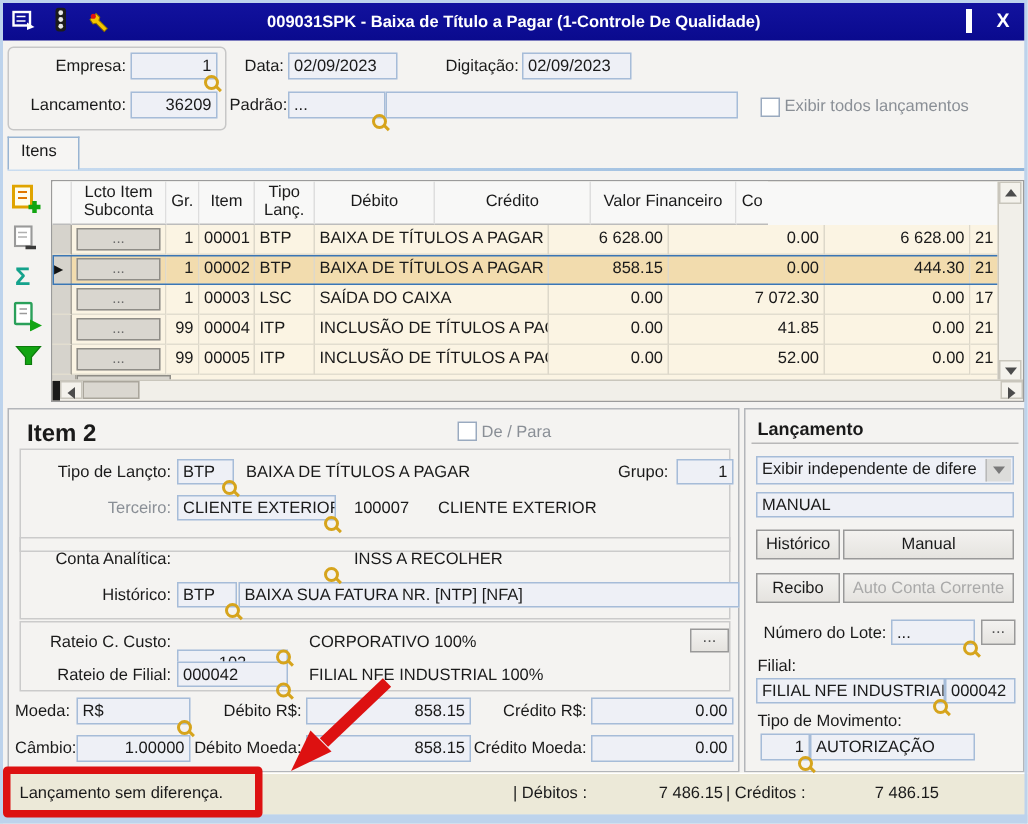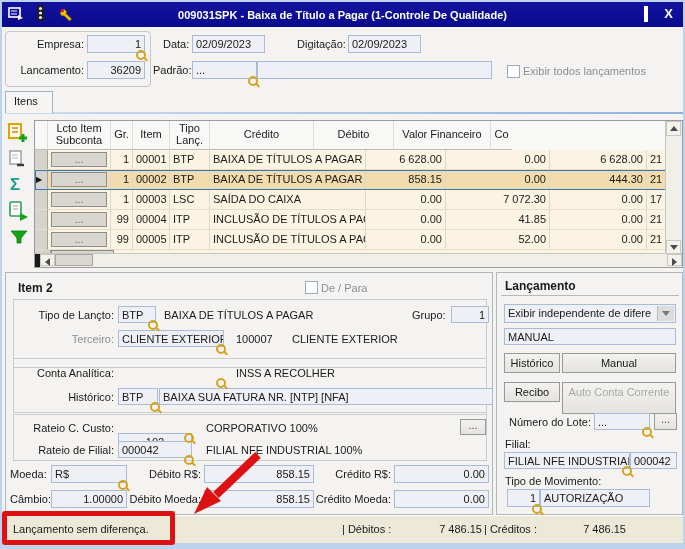--- a/index.html
+++ b/index.html
@@ -160,22 +160,22 @@
       </svg>
   </div>
 
   <div class="grid">
     <div class="ghead">
       <div class="hc w-sel"></div>
       <div class="hc w-sub">Lcto Item Subconta</div>
       <div class="hc w-gr">Gr.</div>
       <div class="hc w-item">Item</div>
       <div class="hc w-tipo">Tipo Lanç.</div>
+      <div class="hc w-deb">Débito</div>
       <div class="hc w-cred">Crédito</div>
-      <div class="hc w-deb">Débito</div>
       <div class="hc w-val">Valor Financeiro</div>
       <div class="hc w-co">Co</div>
     </div>
 
     <div class="trow">
       <div class="c sel w-sel"></div>
       <div class="c w-sub"><span class="subbtn">...</span></div>
       <div class="c num w-gr">1</div>
       <div class="c w-item">00001</div>
       <div class="c w-tipo">BTP</div>
@@ -267,21 +267,21 @@
         </div>
       <div style="width:38px;height:12px;background:#dad7d0;border:1px solid #aaa69c;box-sizing:border-box;"></div>
       <div style="flex:1;"></div>
       <div class="sbtn" style="position:relative;height:12px;width:15px;">
           <div class="tri-right"></div>
         </div>
     </div>
   </div>
 
   <div class="panel" style="left:3px;top:270px;width:488px;height:243px;">
-    <span class="lbl" style="left:12px;top:8px;font-weight:bold;font-size:12px;">Item 2</span>
+    <span class="lbl" style="left:12px;top:8px;font-weight:bold;font-size:16px;">Item 2</span>
     <span class="cb" style="left:299px;top:8px;"></span>
     <span class="lbl gray" style="left:315px;top:9px;">De / Para</span>
 
     <div class="ibox" style="left:7px;top:26px;width:474px;height:69px;">
       <span class="lbl" style="left:0;top:9px;width:100px;text-align:right;">Tipo de Lançto:</span>
       <span class="fld" style="left:104px;top:6px;width:38px;height:17px;">BTP</span>
       <span class="mag" style="left:134px;top:20px;"></span>
       <span class="lbl" style="left:150px;top:9px;">BAIXA DE TÍTULOS A PAGAR</span>
       <span class="lbl" style="left:398px;top:9px;">Grupo:</span>
       <span class="fld num" style="left:437px;top:6px;width:38px;height:17px;">1</span>
@@ -341,21 +341,21 @@
       <span>Exibir independente de difere</span>
       <span class="dd-arrowbox">
           <span class="dd-tri"></span>
         </span>
     </div>
     <span class="fld" style="left:7px;top:55px;width:172px;height:17px;">MANUAL</span>
 
     <span class="btn" style="left:7px;top:80px;width:56px;height:20px;line-height:18px;">Histórico</span>
     <span class="btn" style="left:65px;top:80px;width:114px;height:20px;line-height:18px;">Manual</span>
     <span class="btn" style="left:7px;top:109px;width:56px;height:20px;line-height:18px;">Recibo</span>
-    <span class="btn disabled" style="left:65px;top:109px;width:114px;height:32px;line-height:18px;">Auto Conta Corrente</span>
+    <span class="btn disabled" style="left:65px;top:109px;width:114px;height:20px;line-height:18px;">Auto Conta Corrente</span>
 
     <span class="lbl" style="left:12px;top:143px;">Número do Lote:</span>
     <span class="fld" style="left:97px;top:140px;width:56px;height:17px;">...</span>
     <span class="mag" style="left:145px;top:154px;"></span>
     <span class="btn" style="left:157px;top:140px;width:23px;height:17px;line-height:11px;color:#555;">...</span>
 
     <span class="lbl" style="left:8px;top:165px;">Filial:</span>
     <span class="fld" style="left:7px;top:179px;width:126px;height:17px;">FILIAL NFE INDUSTRIAL</span>
     <span class="mag" style="left:125px;top:193px;"></span>
     <span class="fld" style="left:133px;top:179px;width:47px;height:17px;">000042</span>

